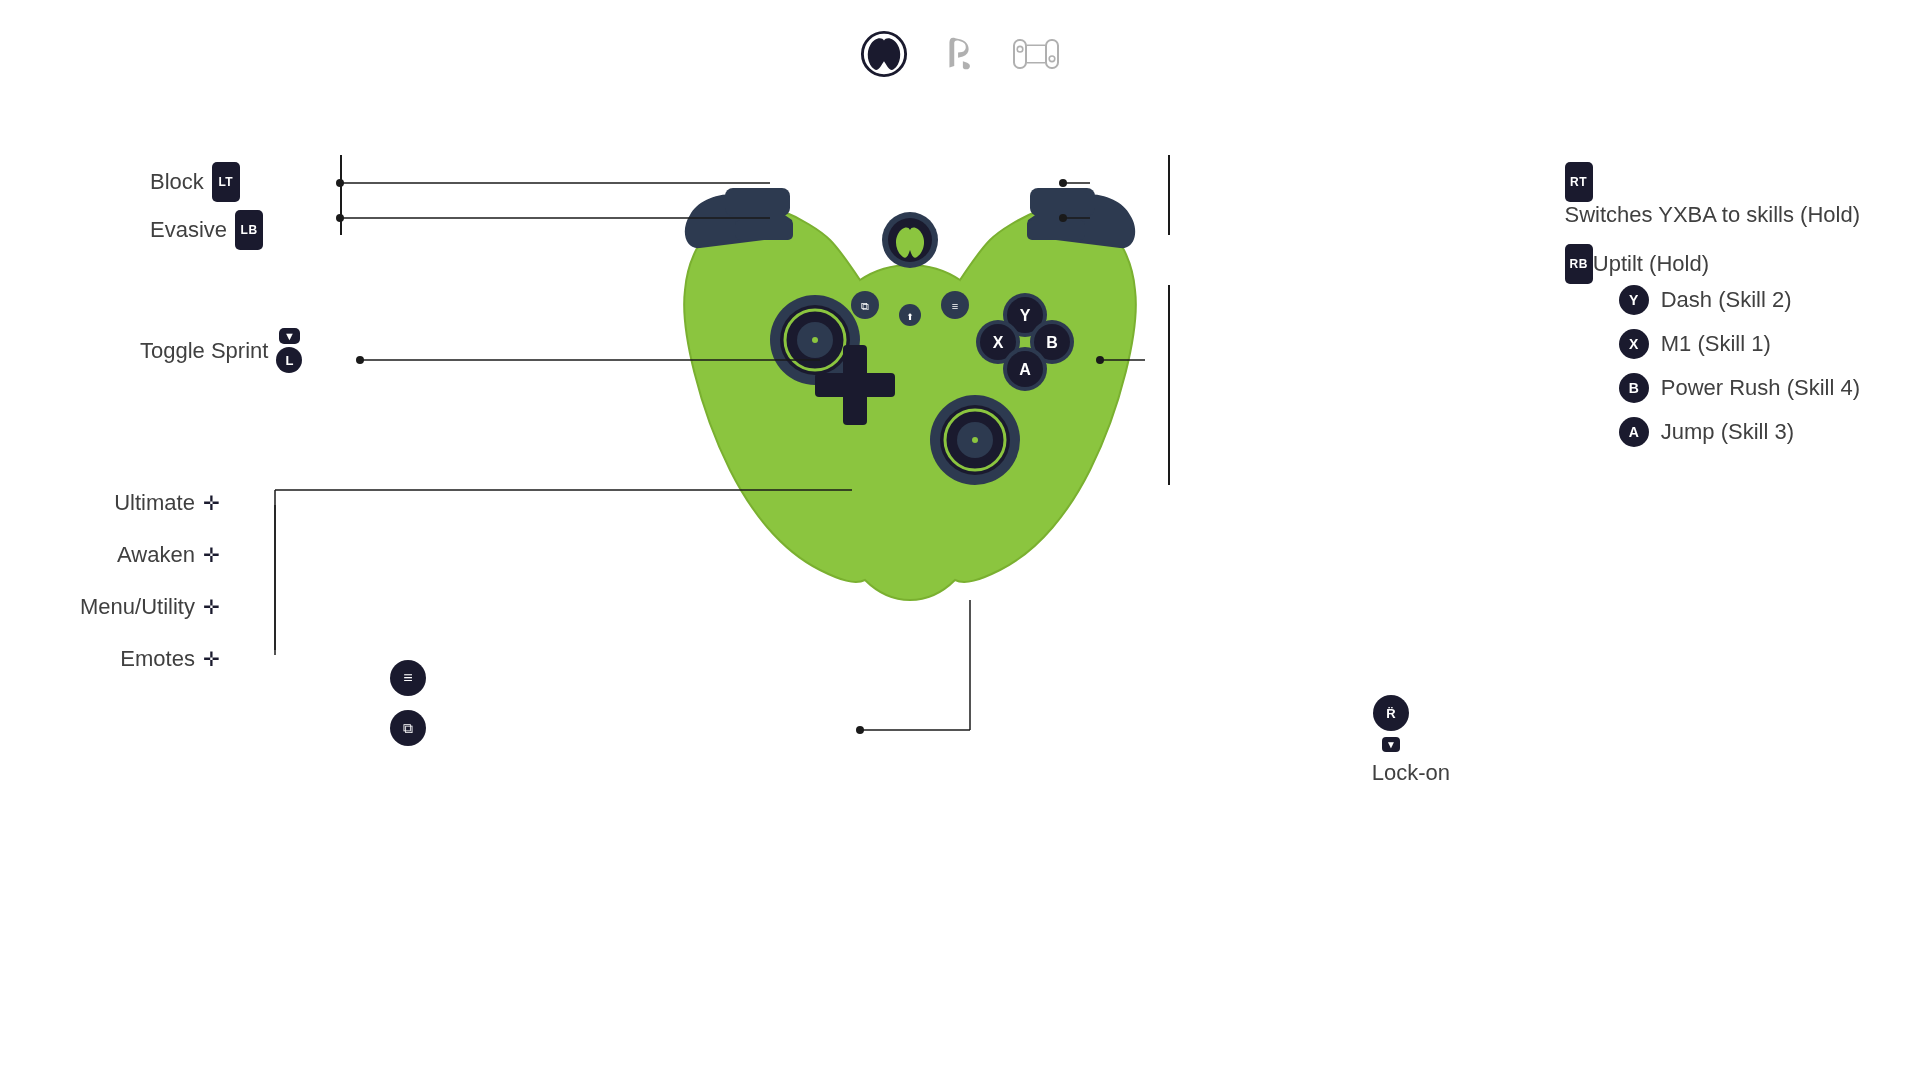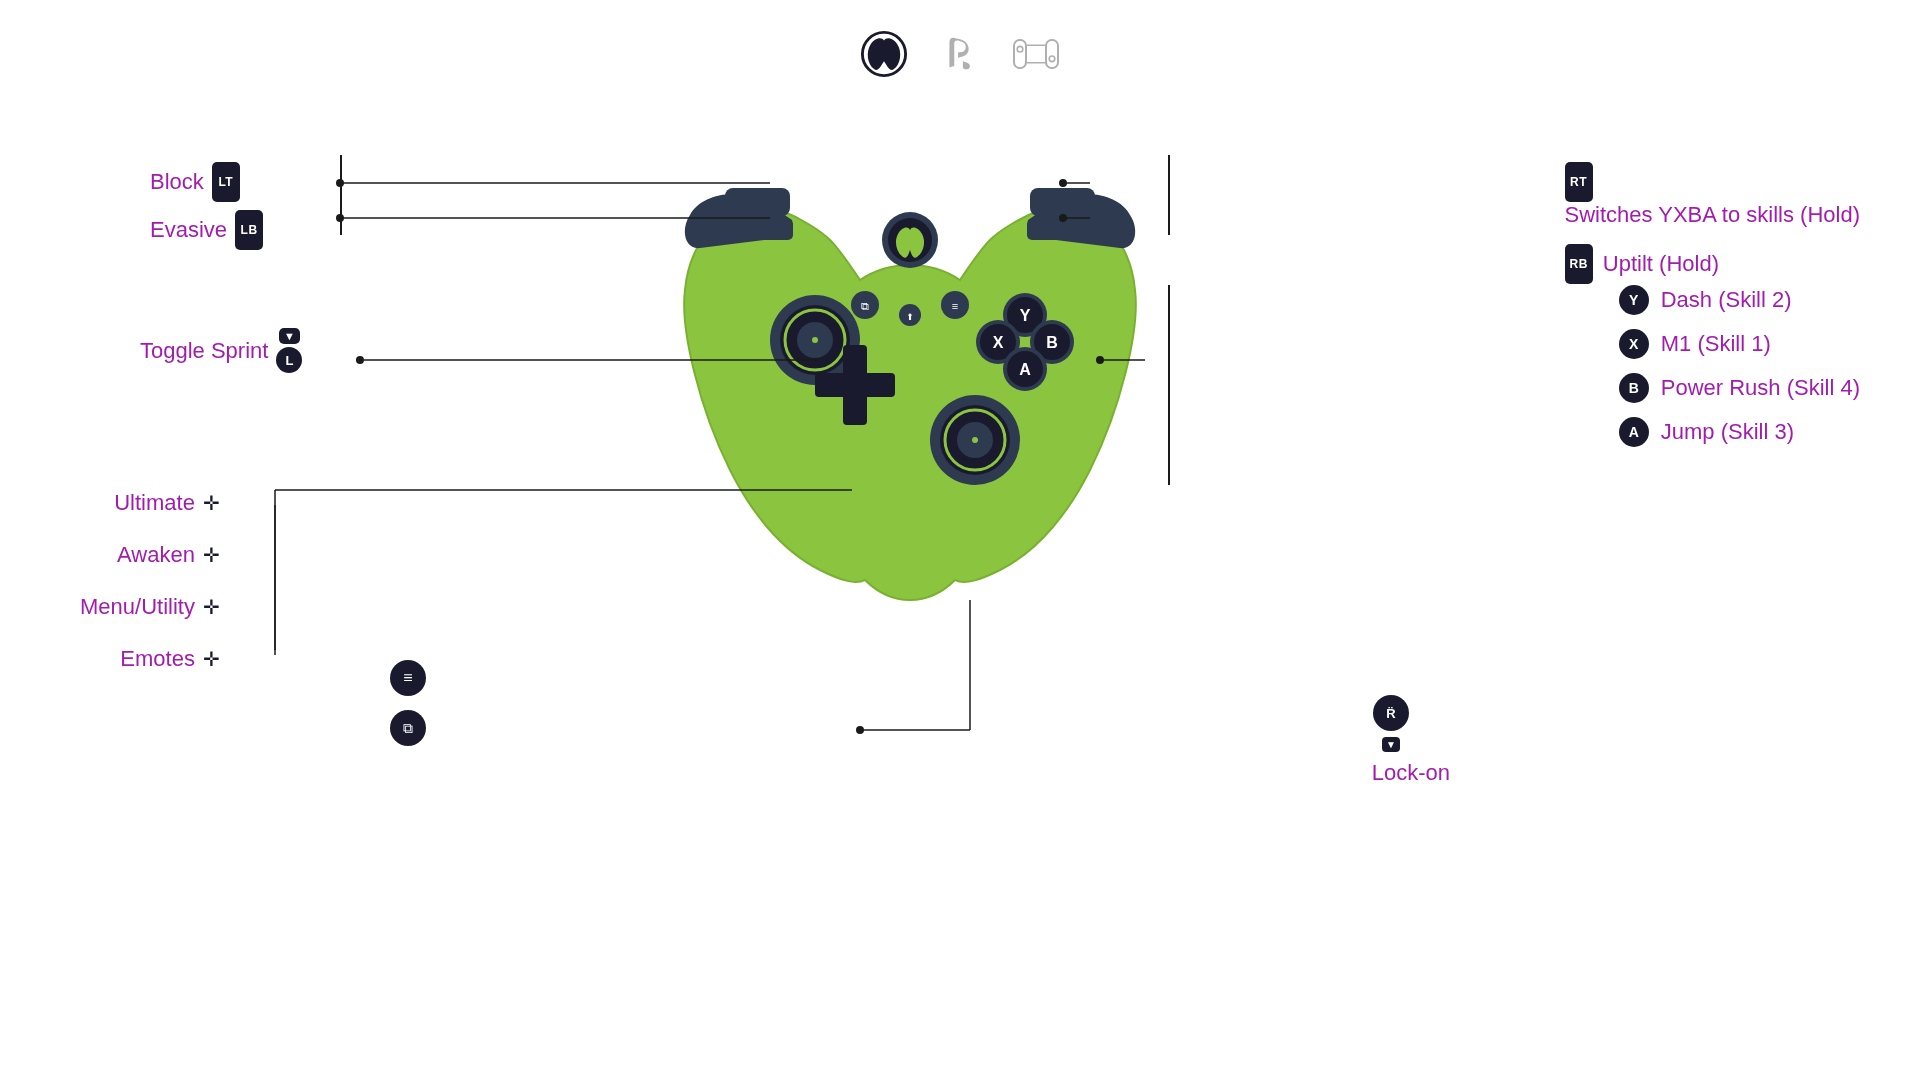--- a/index.html
+++ b/index.html
@@ -40,21 +40,21 @@
     .platform-icon.inactive svg { fill: #b0b0b0; }
 
     .label-row {
       display: flex;
       align-items: center;
       margin-bottom: 8px;
     }
 
     .label-text {
       font-size: 22px;
-      color: #a21caf;
+      color: #404040;
       font-weight: 400;
     }
 
     .btn-badge {
       display: inline-flex;
       align-items: center;
       justify-content: center;
       background: #1a1a2e;
       color: white;
       border-radius: 5px;
@@ -280,21 +280,21 @@
     </div>
   </div>
 
   <div style="position:absolute; top:162px; right:60px;">
     <div style="display:flex; flex-direction:column; gap:16px;">
       <div style="display:flex; align-items:flex-start;flex-direction:column;">
         <span class="btn-badge" style="margin-right:10px; margin-left:0;">RT</span>
         <span class="label-text">Switches YXBA to skills (Hold)</span>
       </div>
       <div style="display:flex; align-items:center;">
-        <span class="btn-badge" style="margin-right:10px; margin-left:0;">RB</span>
+        <span class="btn-badge" style="margin-left:0;">RB</span>
         <span class="label-text">Uptilt (Hold)</span>
       </div>
     </div>
   </div>
 
   <div style="position:absolute; top:155px; right:750px; width:2px; height:80px; background:#1a1a1a;"></div>
 
   <div style="position:absolute; top:285px; right:60px;">
     <div style="display:flex; flex-direction:column; gap:14px;">
       <div style="display:flex; align-items:center;">

